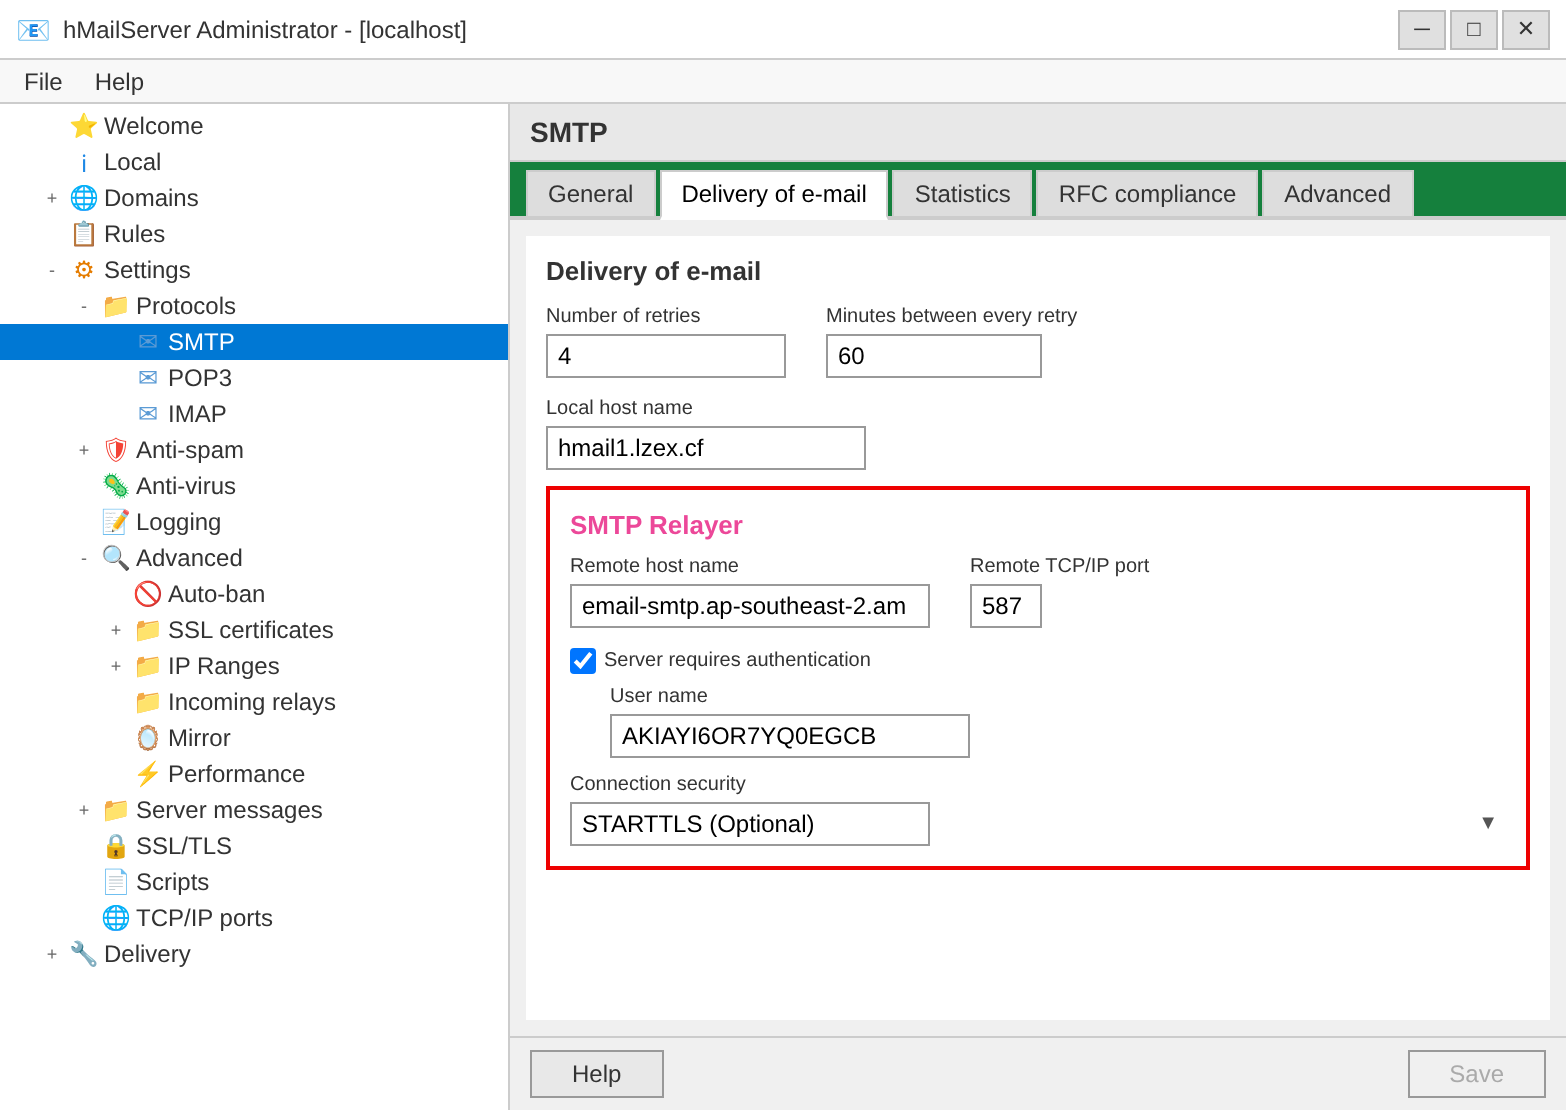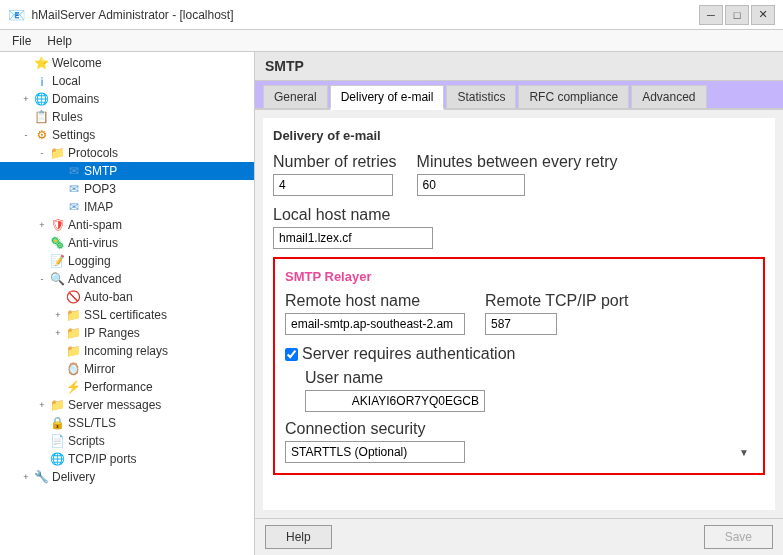--- a/index.html
+++ b/index.html
@@ -127,21 +127,21 @@
       background: #e8e8e8;
       border-bottom: 1px solid #ccc;
       padding: 6px 10px;
       font-size: 14px;
       font-weight: bold;
       color: #333;
     }
 
     
     .tabs-container {
-      background: #c4b5fd;
+      background: #15803d;
       padding: 4px 8px 0 8px;
       display: flex;
       border-bottom: 2px solid #ccc;
       align-items: flex-end;
     }
     .tab {
       padding: 4px 10px;
       border: 1px solid #ccc;
       border-bottom: none;
       background: #ddd;
@@ -181,21 +181,21 @@
       align-items: flex-end;
     }
 
     .form-group {
       display: flex;
       flex-direction: column;
       gap: 3px;
     }
 
     .form-label {
-      font-size: 16px;
+      font-size: 10px;
       color: #333;
     }
 
     .form-input {
       border: 1px solid #999;
       padding: 3px 5px;
       font-size: 12px;
       font-family: inherit;
       background: #fff;
       outline: none;
@@ -477,32 +477,32 @@
       <div class="relayer-box">
         <div class="relayer-title">SMTP Relayer</div>
 
         <div class="form-row">
           <div class="form-group">
             <label class="form-label">Remote host name</label>
             <input class="form-input" type="text" style="width: 180px;" value="email-smtp.ap-southeast-2.am">
           </div>
           <div class="form-group">
             <label class="form-label">Remote TCP/IP port</label>
-            <input class="form-input" type="text" style="width: 72px;" value="587">
+            <input class="form-input" type="text" style="width: 36px;" value="587">
           </div>
         </div>
 
         <div class="checkbox-row">
           <input type="checkbox" class="checkbox-input" id="auth-checkbox" checked="" style="">
           <label for="auth-checkbox" class="form-label">Server requires authentication</label>
         </div>
 
         <div class="form-group" style="margin-left:20px; margin-bottom:8px;">
           <label class="form-label">User name</label>
-          <input class="form-input" type="text" style="width: 180px; text-align: right;" value="AKIAYI6OR7YQ0EGCB">
+          <input class="form-input" type="text" style="width: 180px;" value="AKIAYI6OR7YQ0EGCB">
         </div>
 
 
         <div class="form-group">
           <label class="form-label">Connection security</label>
           <div class="select-wrapper">
             <select class="form-select">
               
             <option>None</option><option selected="">STARTTLS (Optional)</option><option>STARTTLS (Required)</option><option>SSL/TLS</option></select>
             <span class="select-arrow">▼</span>

